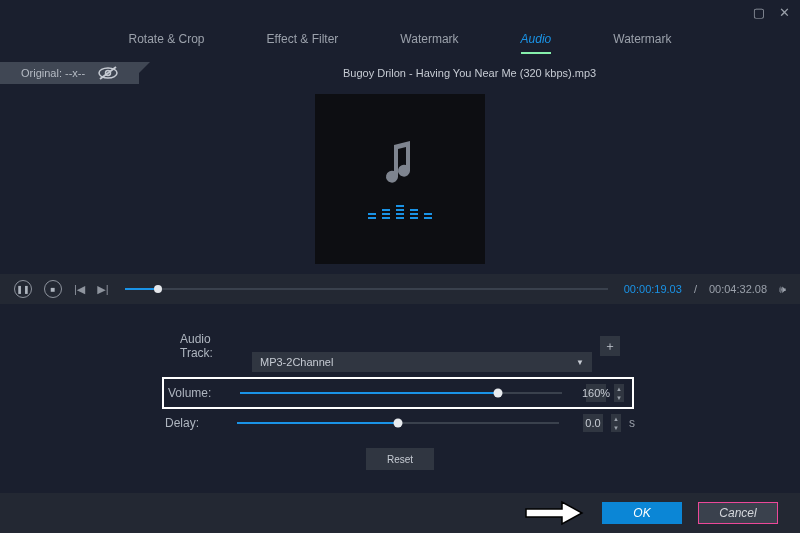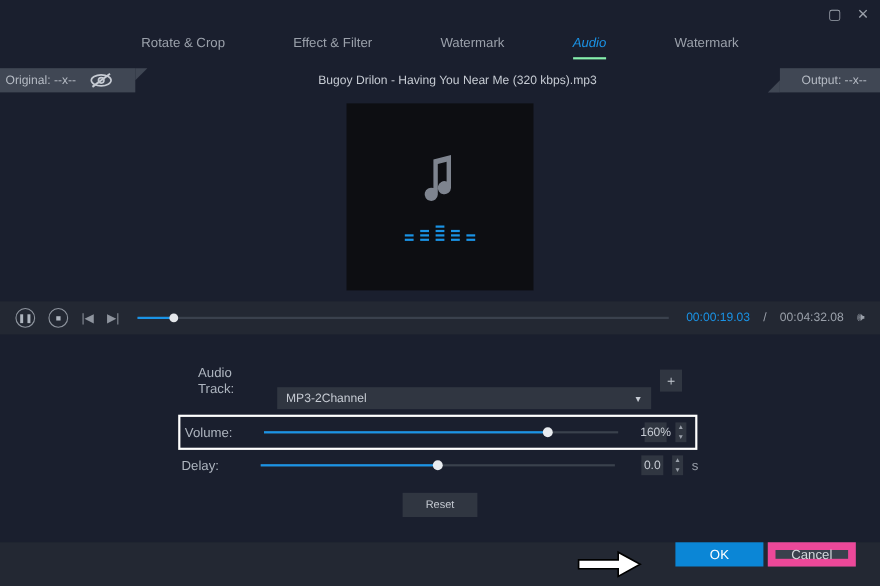--- a/index.html
+++ b/index.html
@@ -11,21 +11,21 @@
 
 
 .tabs { display: flex; justify-content: center; gap: 62px; padding: 8px 0; }
 .tab { color: #9ba1ab; font-size: 12px; cursor: pointer; padding-bottom: 6px; }
 .tab.active { color: #1a93e6; border-bottom: 2px solid #86efac; font-style: italic; }
 
 
 .infobar { display: flex; align-items: center; height: 22px; font-size: 11px; color: #b5bbc4; }
 .infobar .left,
 .infobar .right { position: relative; display: flex; align-items: center; height: 100%; background: #404754; padding: 0 12px; }
-.infobar .left { padding-left: 5px; padding-right: 20px; gap: 12px; }
+.infobar .left { padding-left: 21px; padding-right: 20px; gap: 12px; }
 .infobar .left::after { content:""; position:absolute; right:-11px; top:0; border-top:11px solid #404754; border-bottom:11px solid transparent; border-right:11px solid transparent; }
 .infobar .right { padding-left: 20px; }
 .infobar .right::before { content:""; position:absolute; left:-11px; top:0; border-bottom:11px solid #404754; border-top:11px solid transparent; border-left:11px solid transparent; }
 .infobar .center { flex: 1; text-align: center; padding: 0 30px; color: #c6cbd3; }
 
 
 .preview { height: 190px; display: flex; justify-content: center; align-items: center; }
 .artbox { width: 170px; height: 170px; background: #0d0e12; display: flex; flex-direction: column; align-items: center; justify-content: center; gap: 18px; }
 .note { color: #7e848f; }
 .eq { display:flex; gap:6px; align-items:flex-end; }
@@ -52,24 +52,24 @@
 .slider { height: 2px; background:#3a414d; position: relative; cursor:pointer; }
 .slider .fill { position:absolute; left:0; top:0; height:100%; background:#1a93e6; }
 .slider .knob { position:absolute; top:50%; transform:translate(-50%,-50%); width:9px; height:9px; border-radius:50%; background:#e8ebef; }
 .numbox { width: 20px; height: 18px; background:#303641; color:#c6cbd3; font-size:11px; display:flex; align-items:center; justify-content:center; border:none; text-align:center; }
 .stepper { display:flex; flex-direction:column; background:#303641; height:18px; justify-content:space-around; padding:0 2px; cursor:pointer; color:#9aa0aa; font-size:6px; line-height:6px; }
 .unit { color:#9aa0aa; }
 .volume-highlight { border: 2px solid #fff; padding: 5px 8px 5px 4px; margin: -5px -8px -5px -12px; }
 .reset-btn { width: 68px; height: 22px; background:#303641; color:#c6cbd3; display:flex; align-items:center; justify-content:center; cursor:pointer; font-size:10px; margin-top:6px; }
 
 
-.footer { position:absolute; bottom:0; left:0; right:0; height: 40px; background:#232833; display:flex; align-items:flex-start; justify-content:flex-end; padding: 0 22px; gap: 4px; }
+.footer { position:absolute; bottom:0; left:0; right:0; height: 40px; background:#232833; display:flex; align-items:center; justify-content:flex-end; padding: 0 22px; gap: 16px; font-style: italic; }
 .btn { width: 80px; height: 22px; display:flex; align-items:center; justify-content:center; font-size:12px; cursor:pointer; }
 .btn-ok { background:#0b86d6; color:#fff; }
-.btn-cancel { background:#3a414d; color:#d4d7dc; border:7px solid #ec4899;}
+.btn-cancel { background:#3a414d; color:#d4d7dc; border:1px solid #ec4899;}
 
 
 .arrow { position:absolute; bottom: 6px; right: 216px; width: 60px; height: 28px; pointer-events:none; }
 
 svg { display:block; }
 </style>
 </head>
 <body>
 
 <div class="titlebar">
@@ -90,23 +90,20 @@
     <span>Original: --x--</span>
     <span>
       <svg width="22" height="14" viewBox="0 0 22 14">
           <ellipse cx="11" cy="7" rx="9" ry="5" fill="none" stroke="#c6cbd3" stroke-width="1.5"></ellipse>
           <circle cx="11" cy="7" r="2.5" fill="none" stroke="#c6cbd3" stroke-width="1.5"></circle>
           <line x1="3" y1="13" x2="19" y2="1" stroke="#c6cbd3" stroke-width="1.8"></line>
         </svg>
     </span>
   </div>
   <div class="center">Bugoy Drilon - Having You Near Me (320 kbps).mp3</div>
-  <div class="right">
-    <span>Output: --x--</span>
-  </div>
 </div>
 
 <div class="preview">
   <div class="artbox">
     <span class="note">
       <svg width="40" height="48" viewBox="0 0 40 48">
           <path d="M14 6 L30 2 L30 32 A6 6 0 1 1 26 26 L26 8 L18 10 L18 38 A6 6 0 1 1 14 32 Z" fill="#7e848f"></path>
         </svg>
     </span>
     <div class="eq">

